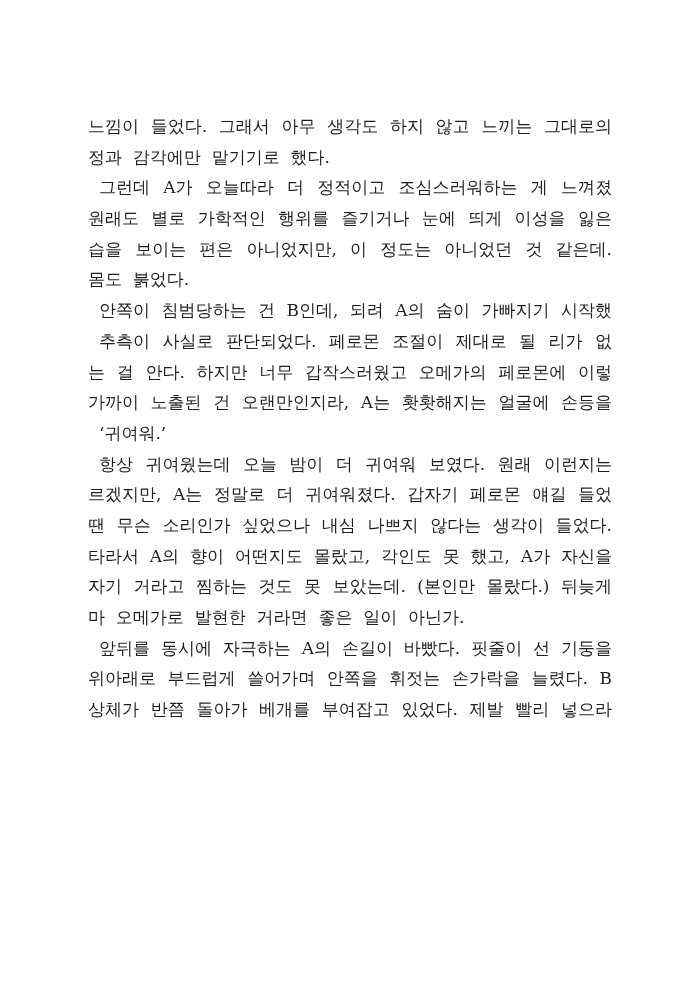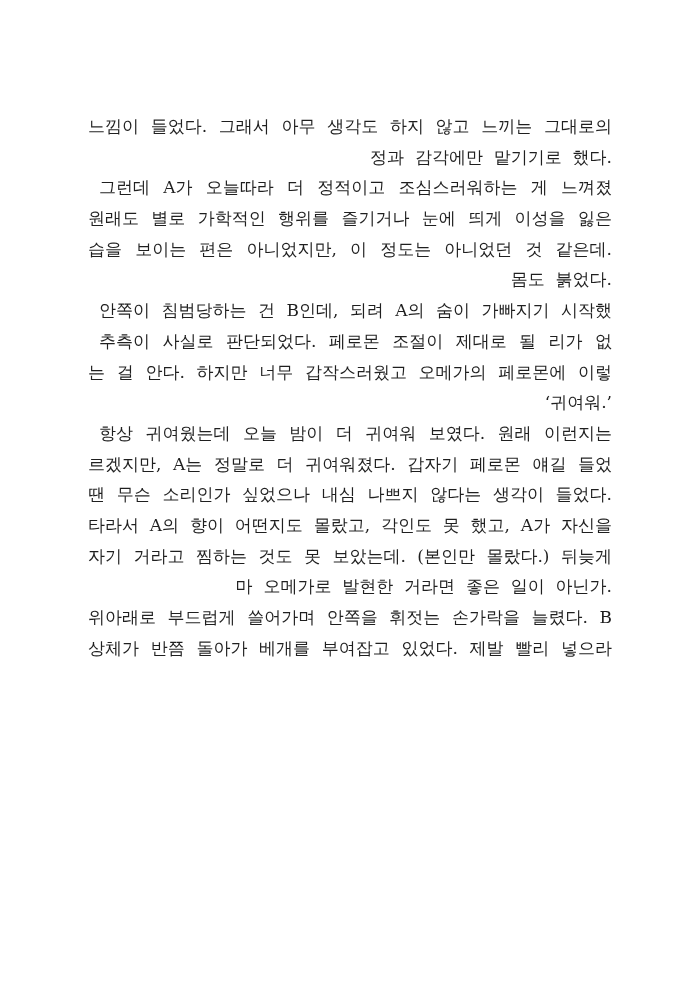--- a/index.html
+++ b/index.html
@@ -23,21 +23,21 @@
     margin: 0;
     padding: 0;
   }
   .line {
     font-family: "DejaVu Serif", "Liberation Serif", serif;
     font-size: 17px;
     line-height: 30.7px;
     height: 30.7px;
     overflow: hidden;
     word-spacing: 0.32em;
-    text-align: right;
+    text-align: left;
     white-space: normal;
   }
   .line.fill {
     text-align: justify;
     text-align-last: justify;
   }
   .line.indent {
     text-indent: 11px;
   }
 </style>
@@ -55,30 +55,32 @@
         <div class="line fill">원래도 별로 가학적인 행위를 즐기거나 눈에 띄게 이성을 잃은 모</div>
         <div class="line fill">습을 보이는 편은 아니었지만, 이 정도는 아니었던 것 같은데. 오</div>
         <div class="line">몸도 붉었다.</div>
       </div>
       <div class="paragraph">
         <div class="line fill indent">안쪽이 침범당하는 건 B인데, 되려 A의 숨이 가빠지기 시작했다.</div>
       </div>
       <div class="paragraph">
         <div class="line fill indent">추측이 사실로 판단되었다. 페로몬 조절이 제대로 될 리가 없다</div>
         <div class="line fill">는 걸 안다. 하지만 너무 갑작스러웠고 오메가의 페로몬에 이렇게</div>
+        <div class="line fill">가까이 노출된 건 오랜만인지라, A는 홧홧해지는 얼굴에 손등을</div>
       </div>
       <div class="paragraph">
         <div class="line indent">‘귀여워.’</div>
       </div>
       <div class="paragraph">
         <div class="line fill indent">항상 귀여웠는데 오늘 밤이 더 귀여워 보였다. 원래 이런지는 모</div>
         <div class="line fill">르겠지만, A는 정말로 더 귀여워졌다. 갑자기 페로몬 얘길 들었을</div>
         <div class="line fill">땐 무슨 소리인가 싶었으나 내심 나쁘지 않다는 생각이 들었다. 베</div>
         <div class="line fill">타라서 A의 향이 어떤지도 몰랐고, 각인도 못 했고, A가 자신을</div>
         <div class="line fill">자기 거라고 찜하는 것도 못 보았는데. (본인만 몰랐다.) 뒤늦게나</div>
         <div class="line">마 오메가로 발현한 거라면 좋은 일이 아닌가.</div>
       </div>
       <div class="paragraph">
+        <div class="line fill indent">앞뒤를 동시에 자극하는 A의 손길이 바빴다. 핏줄이 선 기둥을</div>
         <div class="line fill">위아래로 부드럽게 쓸어가며 안쪽을 휘젓는 손가락을 늘렸다. B의</div>
         <div class="line fill">상체가 반쯤 돌아가 베개를 부여잡고 있었다. 제발 빨리 넣으라 해</div>
       </div>
     </div>
 </div>
 
 </body></html>

